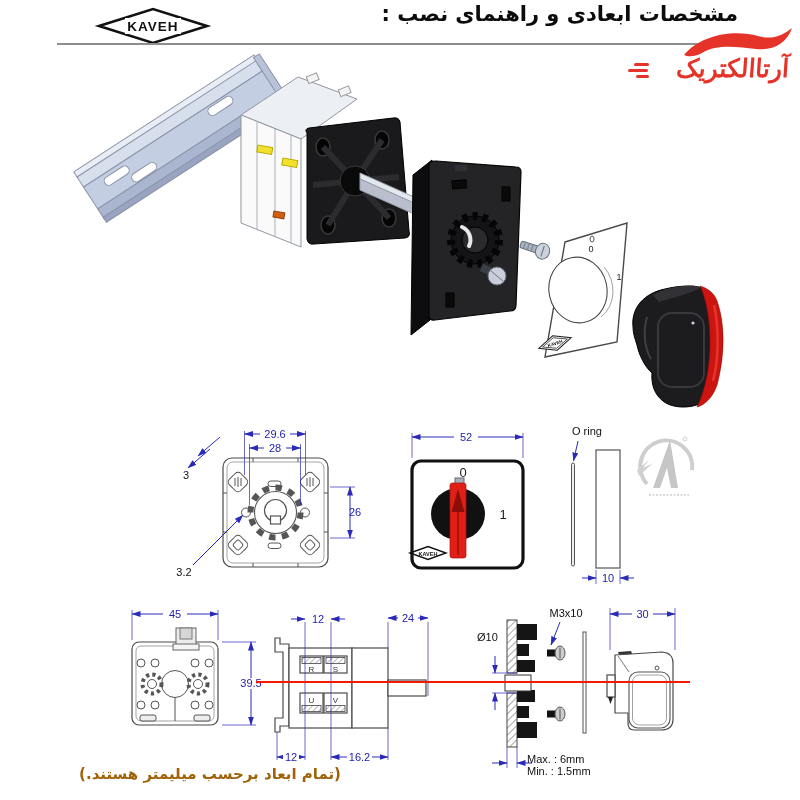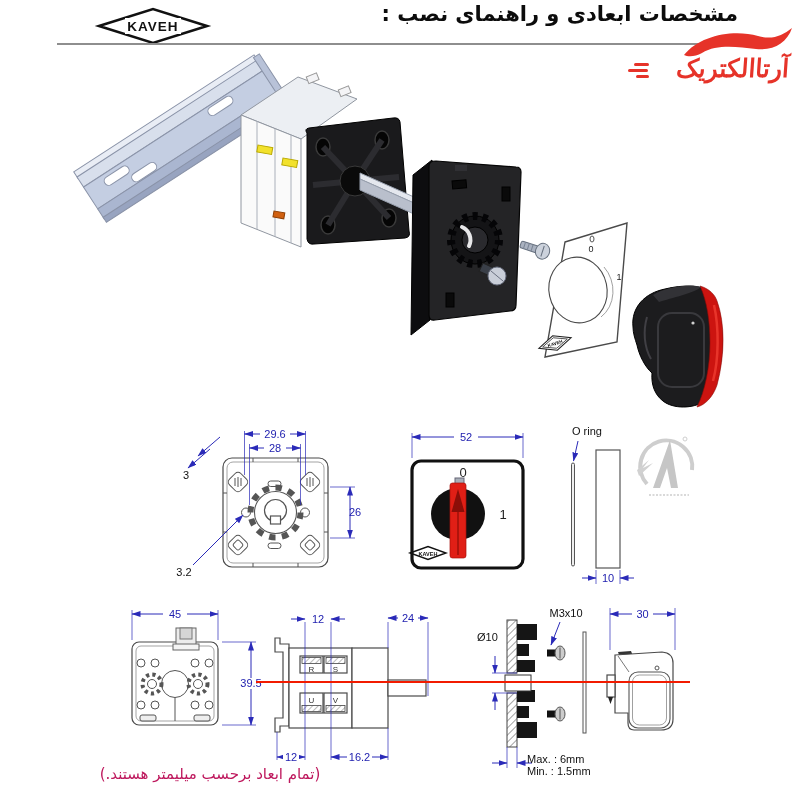--- a/index.html
+++ b/index.html
@@ -4,21 +4,21 @@
 <style>
   html,body{margin:0;padding:0;background:#fff;}
   #canvas{position:relative;width:800px;height:800px;background:#fff;overflow:hidden;
           font-family:"Liberation Sans",sans-serif;}
   .abs{position:absolute;}
   
   #title{top:2px;right:62px;font-family:"DejaVu Sans",sans-serif;font-size:21px;
          font-weight:bold;color:#0c0c0c;direction:rtl;white-space:nowrap;}
   #rule{top:43px;left:57px;width:656px;height:2px;background:#8e8e8e;}
   #note{top:765px;left:75px;width:270px;font-family:"DejaVu Sans",sans-serif;
-        font-size:15px;font-weight:normal;color:#be185d;direction:rtl;text-align:center;}
+        font-size:15px;font-weight:bold;color:#a16207;direction:rtl;text-align:center;}
   #centerline{top:681px;left:256px;width:434px;height:1.5px;background:#f21b00;z-index:6;}
   svg{position:absolute;overflow:visible;}
   svg text{font-family:"Liberation Sans",sans-serif;}
   .dim{stroke:#2a2ab8;stroke-width:1;fill:none;}
   .dimthin{stroke:#2a2ab8;stroke-width:0.7;fill:none;}
   .dimtext{fill:#2222b0;font-size:11px;text-anchor:middle;}
   .lbl{fill:#111;font-size:11px;}
   .part{stroke:#4a4a4a;stroke-width:1.2;fill:#fff;}
   .thin{stroke:#555;stroke-width:1;fill:none;}
   .gap{fill:#fff;stroke:none;}

